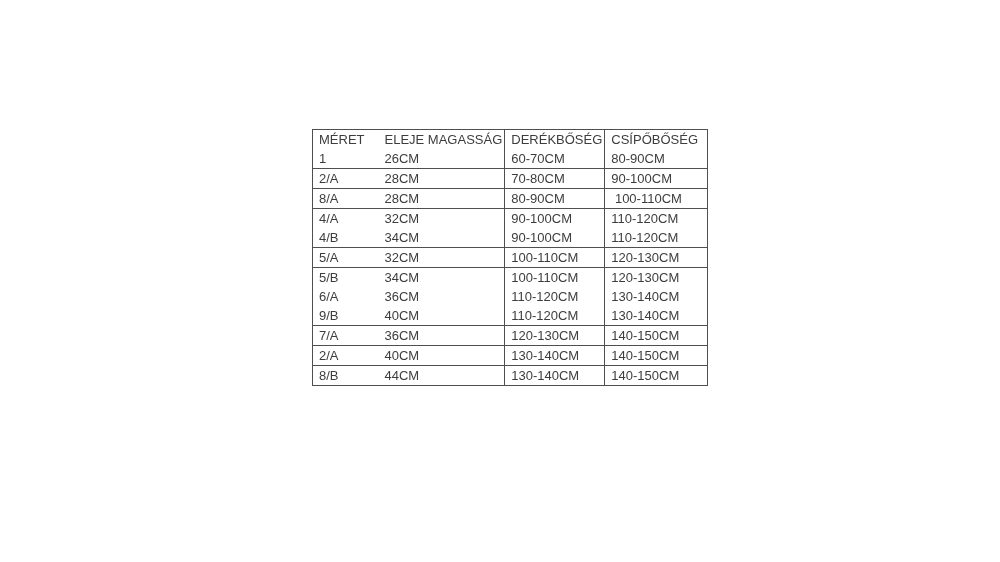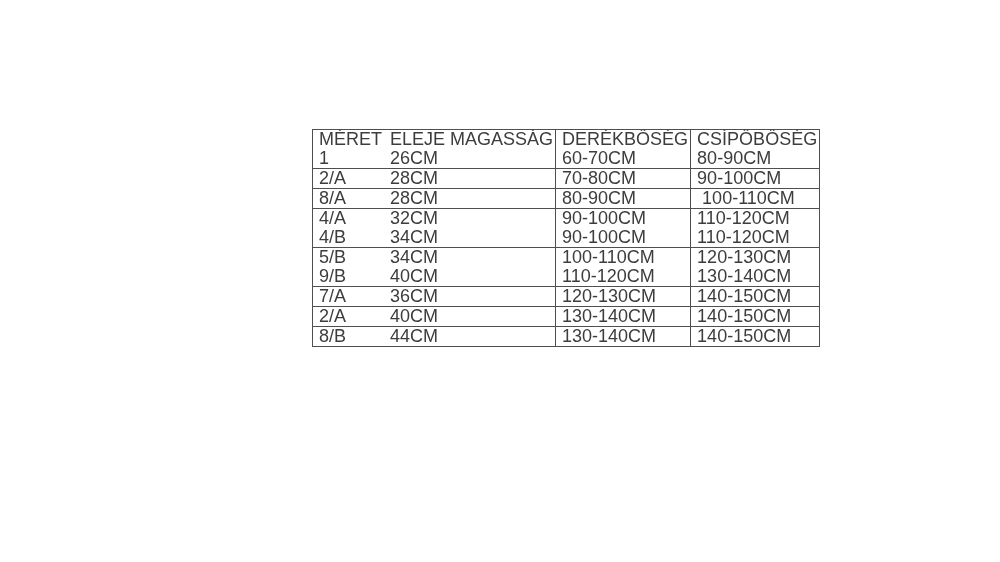--- a/index.html
+++ b/index.html
@@ -26,21 +26,21 @@
   }
   .table-wrap {
     position: absolute;
     left: 312px;
     top: 129px;
   }
   table.size-table {
     border-collapse: collapse;
     table-layout: fixed;
     border: 1px solid var(--border);
-    font-size: 18px;
+    font-size: 13px;
     color: var(--text);
     background: var(--bg);
   }
   table.size-table th,
   table.size-table td {
     height: 19px;
     padding: 0 2px 0 6px;
     margin: 0;
     font-weight: 400;
     text-align: left;
@@ -105,25 +105,37 @@
             <td>32CM</td>
             <td>90-100CM</td>
             <td>110-120CM</td>
           </tr>
           <tr class="group-end">
             <td>4/B</td>
             <td>34CM</td>
             <td>90-100CM</td>
             <td>110-120CM</td>
           </tr>
+          <tr class="group-end">
+            <td>5/A</td>
+            <td>32CM</td>
+            <td>100-110CM</td>
+            <td>120-130CM</td>
+          </tr>
           <tr>
             <td>5/B</td>
             <td>34CM</td>
             <td>100-110CM</td>
             <td>120-130CM</td>
+          </tr>
+          <tr>
+            <td>6/A</td>
+            <td>36CM</td>
+            <td>110-120CM</td>
+            <td>130-140CM</td>
           </tr>
           <tr class="group-end">
             <td>9/B</td>
             <td>40CM</td>
             <td>110-120CM</td>
             <td>130-140CM</td>
           </tr>
           <tr class="group-end">
             <td>7/A</td>
             <td>36CM</td>

